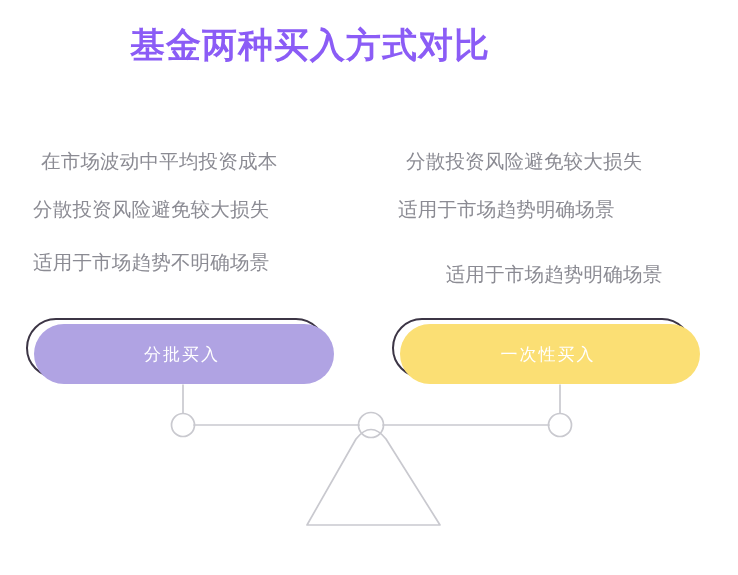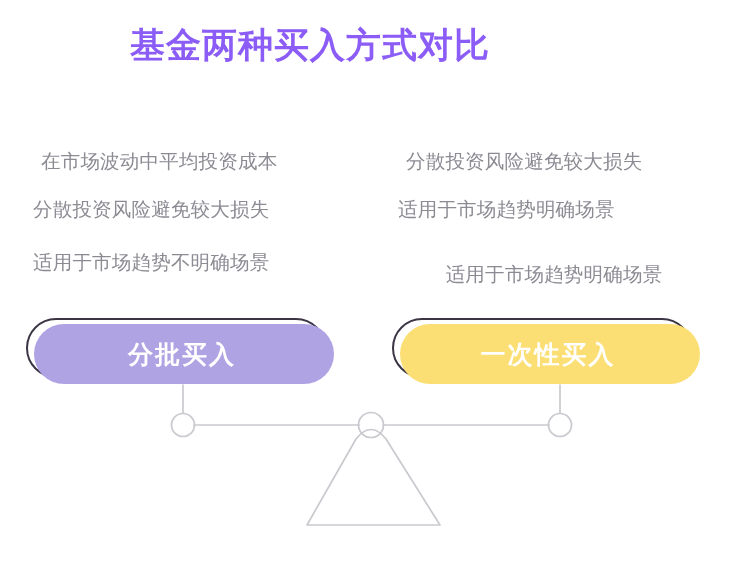--- a/index.html
+++ b/index.html
@@ -83,22 +83,22 @@
     border-radius: 30px;
     box-sizing: border-box;
     display: flex;
     align-items: center;
     justify-content: center;
   }
   #pill-fill-left  { background: #b0a3e3; }
   #pill-fill-right { background: #fbdf74; }
 
   .pill-label {
-    font-size: 25px;
-    font-weight: bold;
+    font-size: 17px;
+    font-weight: normal;
     color: #ffffff;
     letter-spacing: 2px;
     white-space: nowrap;
     position: relative;
     left: -2px;
   }
 
   
   #scale {
     position: absolute;

